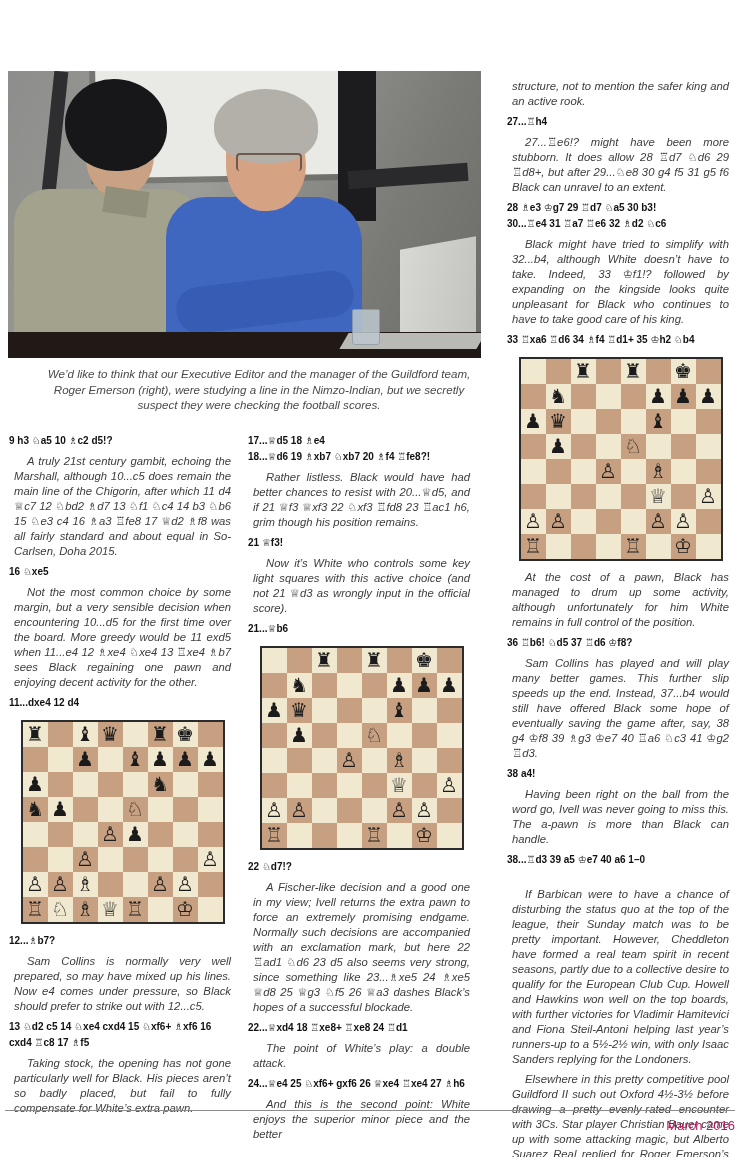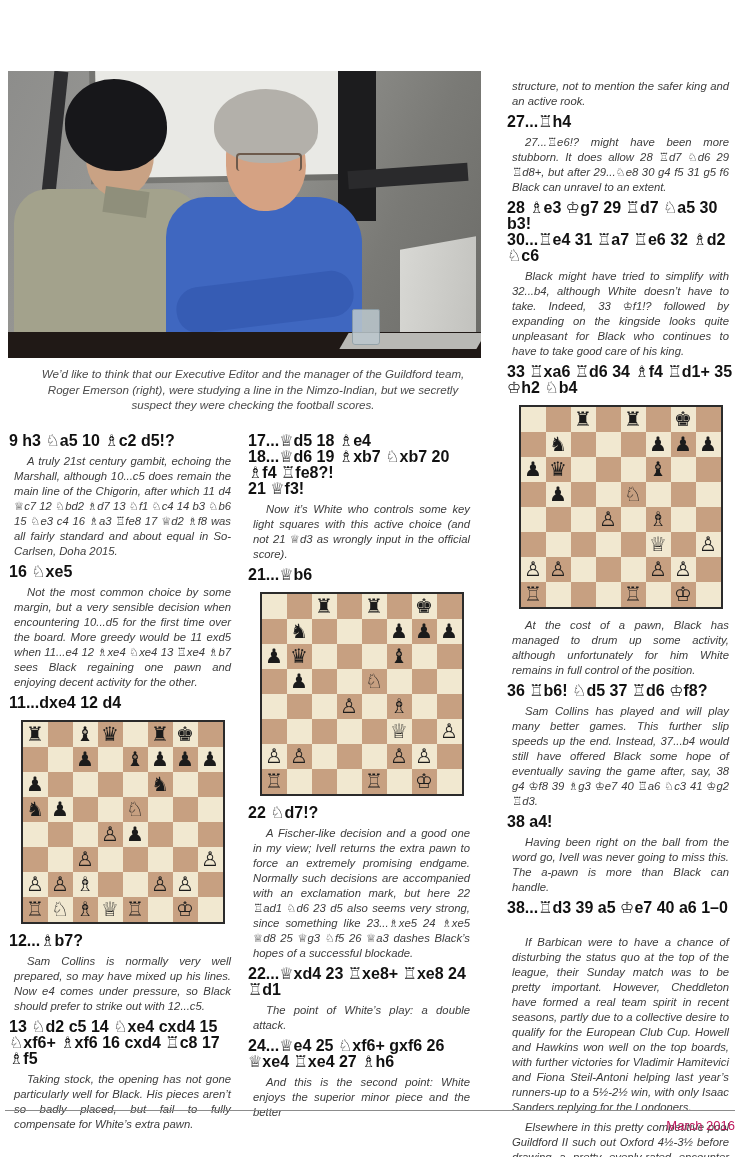--- a/index.html
+++ b/index.html
@@ -26,31 +26,31 @@
   .ph-man2-face{left:218px;top:44px;width:80px;height:96px;background:#d5a283;border-radius:44% 56% 50% 50%;}
   .ph-man2-glasses{left:228px;top:82px;width:62px;height:16px;border-top:2px solid #6d5a4c;border-left:2px solid #6d5a4c;border-right:2px solid #6d5a4c;border-radius:4px;}
   .ph-man2-body{left:158px;top:126px;width:196px;height:162px;background:#3f67c0;border-radius:40px 46px 0 0;}
   .ph-man2-arm{left:168px;top:208px;width:178px;height:46px;background:#365cb4;border-radius:22px;transform:rotate(-7deg);}
   
   .ph-laptop-screen{left:392px;top:172px;width:76px;height:96px;background:linear-gradient(100deg,#d8d8d4,#c2c2be);transform:skewY(-10deg);}
   .ph-laptop-base{left:336px;top:262px;width:137px;height:16px;background:#b9b9b5;transform:skewX(-30deg);}
   .ph-glass{left:344px;top:238px;width:26px;height:34px;background:#bcc8ce;opacity:.85;border-radius:2px 2px 3px 3px;border:1px solid #8fa0a8;}
 
   
-  .caption{position:absolute;left:36px;top:366px;width:434px;text-align:center;
+  .caption{position:absolute;left:42px;top:366px;width:434px;text-align:center;
            font-style:italic;font-size:11.6px;line-height:15.5px;color:#4a4a4a;}
 
   
   .col{position:absolute;width:227px;font-size:11.3px;line-height:15px;}
   .col-left{left:9px;top:433px;}
   .col-middle{left:248px;top:433px;}
   .col-right{left:507px;top:74px;}
   .para{margin:5px;text-align:justify;text-indent:13px;font-style:italic;}
   .para.no-indent{text-indent:0;}
-  .moves{margin:0;font-weight:bold;color:#111;font-size:16px;line-height:16px;text-align:left;}
+  .moves{margin:0;font-weight:bold;color:#111;font-size:10px;line-height:16px;text-align:left;}
   .gap{height:14px;}
 
   
   .board{width:204px;margin:9px auto 9px auto;border:2px solid #2b2b2b;box-sizing:border-box;
          font-family:"DejaVu Sans",sans-serif;}
   .brow{display:flex;height:25px;}
   .sq{width:25px;height:25px;font-size:20px;line-height:25px;text-align:center;color:#1b1b1b;}
   .sq.light{background:#f1e8d0;}
   .sq.dark{background:#c7a081;}
 
@@ -174,20 +174,21 @@
         </div>
       </div>
       <p class="moves">12...♗b7?</p>
       <p class="para">Sam Collins is normally very well prepared, so may have mixed up his lines. Now e4 comes under pressure, so Black should prefer to strike out with 12...c5.</p>
       <p class="moves">13 ♘d2 c5 14 ♘xe4 cxd4 15 ♘xf6+ ♗xf6 16 cxd4 ♖c8 17 ♗f5</p>
       <p class="para">Taking stock, the opening has not gone particularly well for Black. His pieces aren’t so badly placed, but fail to fully compensate for White’s extra pawn.</p>
     </div>
   <div class="col col-middle">
       <p class="moves">17...♕d5 18 ♗e4</p>
       <p class="moves">18...♕d6 19 ♗xb7 ♘xb7 20 ♗f4 ♖fe8?!</p>
+      <p class="para">Rather listless. Black would have had better chances to resist with 20...♕d5, and if 21 ♕f3 ♕xf3 22 ♘xf3 ♖fd8 23 ♖ac1 h6, grim though his position remains.</p>
       <p class="moves">21 ♕f3!</p>
       <p class="para">Now it’s White who controls some key light squares with this active choice (and not 21 ♕d3 as wrongly input in the official score).</p>
       <p class="moves">21...♕b6</p>
       <div class="board">
         <div class="brow">
           <div class="sq light"></div>
           <div class="sq dark"></div>
           <div class="sq light">♜</div>
           <div class="sq dark"></div>
           <div class="sq light">♜</div>
@@ -261,21 +262,21 @@
           <div class="sq dark"></div>
           <div class="sq light"></div>
           <div class="sq dark">♖</div>
           <div class="sq light"></div>
           <div class="sq dark">♔</div>
           <div class="sq light"></div>
         </div>
       </div>
       <p class="moves">22 ♘d7!?</p>
       <p class="para">A Fischer-like decision and a good one in my view; Ivell returns the extra pawn to force an extremely promising endgame. Normally such decisions are accompanied with an exclamation mark, but here 22 ♖ad1 ♘d6 23 d5 also seems very strong, since something like 23...♗xe5 24 ♗xe5 ♕d8 25 ♕g3 ♘f5 26 ♕a3 dashes Black’s hopes of a successful blockade.</p>
-      <p class="moves">22...♕xd4 23 ♖xe8+ ♖xe8 24 ♖d1</p>
+      <p class="moves">22...♕xd4 18 ♖xe8+ ♖xe8 24 ♖d1</p>
       <p class="para">The point of White’s play: a double attack.</p>
       <p class="moves">24...♕e4 25 ♘xf6+ gxf6 26 ♕xe4 ♖xe4 27 ♗h6</p>
       <p class="para">And this is the second point: White enjoys the superior minor piece and the better</p>
     </div>
   <div class="col col-right">
       <p class="para no-indent">structure, not to mention the safer king and an active rook.</p>
       <p class="moves">27...♖h4</p>
       <p class="para">27...♖e6!? might have been more stubborn. It does allow 28 ♖d7 ♘d6 29 ♖d8+, but after 29...♘e8 30 g4 f5 31 g5 f6 Black can unravel to an extent.</p>
       <p class="moves">28 ♗e3 ♔g7 29 ♖d7 ♘a5 30 b3!</p>
       <p class="moves">30...♖e4 31 ♖a7 ♖e6 32 ♗d2 ♘c6</p>

